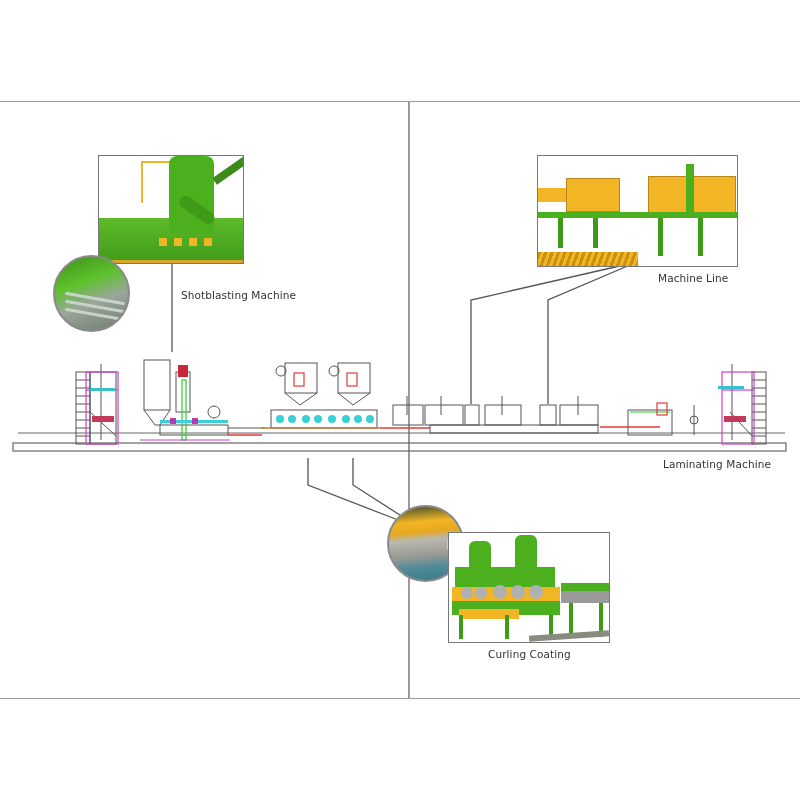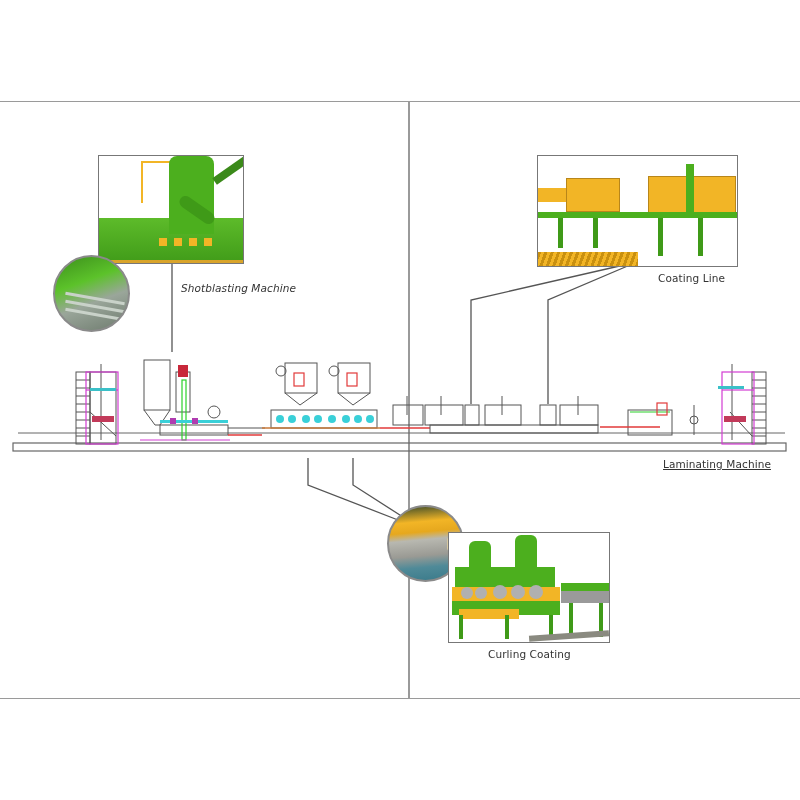--- a/index.html
+++ b/index.html
@@ -148,37 +148,37 @@
   <div class="abs" style="left:105px;top:82px;width:8px;height:8px;background:#f2b526;"></div>
   <div class="abs" style="left:0;top:104px;width:146px;height:5px;background:#d9a42a;"></div>
 </div>
 
 <div class="inset-circle" style="left:53px;top:255px;width:77px;height:77px;background:linear-gradient(160deg,#3c8f1c 0%,#5cc22a 35%,#9aa69a 60%,#6e7b6e 100%);">
   <div class="abs" style="left:10px;top:40px;width:60px;height:3px;background:#c9d2c9;transform:rotate(10deg);"></div>
   <div class="abs" style="left:10px;top:48px;width:60px;height:3px;background:#c9d2c9;transform:rotate(10deg);"></div>
   <div class="abs" style="left:10px;top:56px;width:60px;height:3px;background:#c9d2c9;transform:rotate(10deg);"></div>
 </div>
 
-<div class="label" style="left:181px;top:282px;font-style:italic;">Shotblasting Machine</div>
+<div class="label" style="left:181px;top:289px;">Shotblasting Machine</div>
 
 <div class="photo-box" style="left:537px;top:155px;width:201px;height:112px;">
   <div class="abs" style="left:28px;top:22px;width:52px;height:32px;background:#f2b526;border:1px solid #b8861a;"></div>
   <div class="abs" style="left:0;top:32px;width:28px;height:14px;background:#f2b526;"></div>
   <div class="abs" style="left:110px;top:20px;width:86px;height:35px;background:#f2b526;border:1px solid #b8861a;"></div>
   <div class="abs" style="left:148px;top:8px;width:8px;height:48px;background:#4caf1e;"></div>
   <div class="abs" style="left:0;top:56px;width:201px;height:6px;background:#4caf1e;"></div>
   <div class="abs" style="left:20px;top:62px;width:5px;height:30px;background:#3f9a18;"></div>
   <div class="abs" style="left:55px;top:62px;width:5px;height:30px;background:#3f9a18;"></div>
   <div class="abs" style="left:120px;top:62px;width:5px;height:38px;background:#3f9a18;"></div>
   <div class="abs" style="left:160px;top:62px;width:5px;height:38px;background:#3f9a18;"></div>
   <div class="abs" style="left:0;top:96px;width:100px;height:16px;background:repeating-linear-gradient(110deg,#c9900f 0 3px,#f2b526 3px 6px);"></div>
 </div>
-<div class="label" style="left:658px;top:272px;">Coating Line</div>
-
-<div class="label" style="left:663px;top:458px;text-decoration:underline;">Laminating Machine</div>
+<div class="label" style="left:658px;top:272px;">Machine Line</div>
+
+<div class="label" style="left:663px;top:458px;">Laminating Machine</div>
 
 <div class="inset-circle" style="left:387px;top:505px;width:77px;height:77px;background:linear-gradient(175deg,#3a4a2a 0%,#f2b526 22%,#e6a81e 35%,#b8b8b0 45%,#9a9a94 65%,#4f8a98 80%,#3a7a8a 100%);">
   <div class="abs" style="left:58px;top:30px;width:12px;height:14px;background:#d6c8a0;border-radius:3px;"></div>
 </div>
 
 <div class="photo-box" style="left:448px;top:532px;width:162px;height:111px;">
   <div class="abs" style="left:20px;top:8px;width:22px;height:26px;background:#4caf1e;border-radius:6px 6px 0 0;"></div>
   <div class="abs" style="left:66px;top:2px;width:22px;height:32px;background:#4caf1e;border-radius:6px 6px 0 0;"></div>
   <div class="abs" style="left:6px;top:34px;width:100px;height:20px;background:#4caf1e;"></div>
   <div class="abs" style="left:3px;top:54px;width:108px;height:14px;background:#f2b526;"></div>

